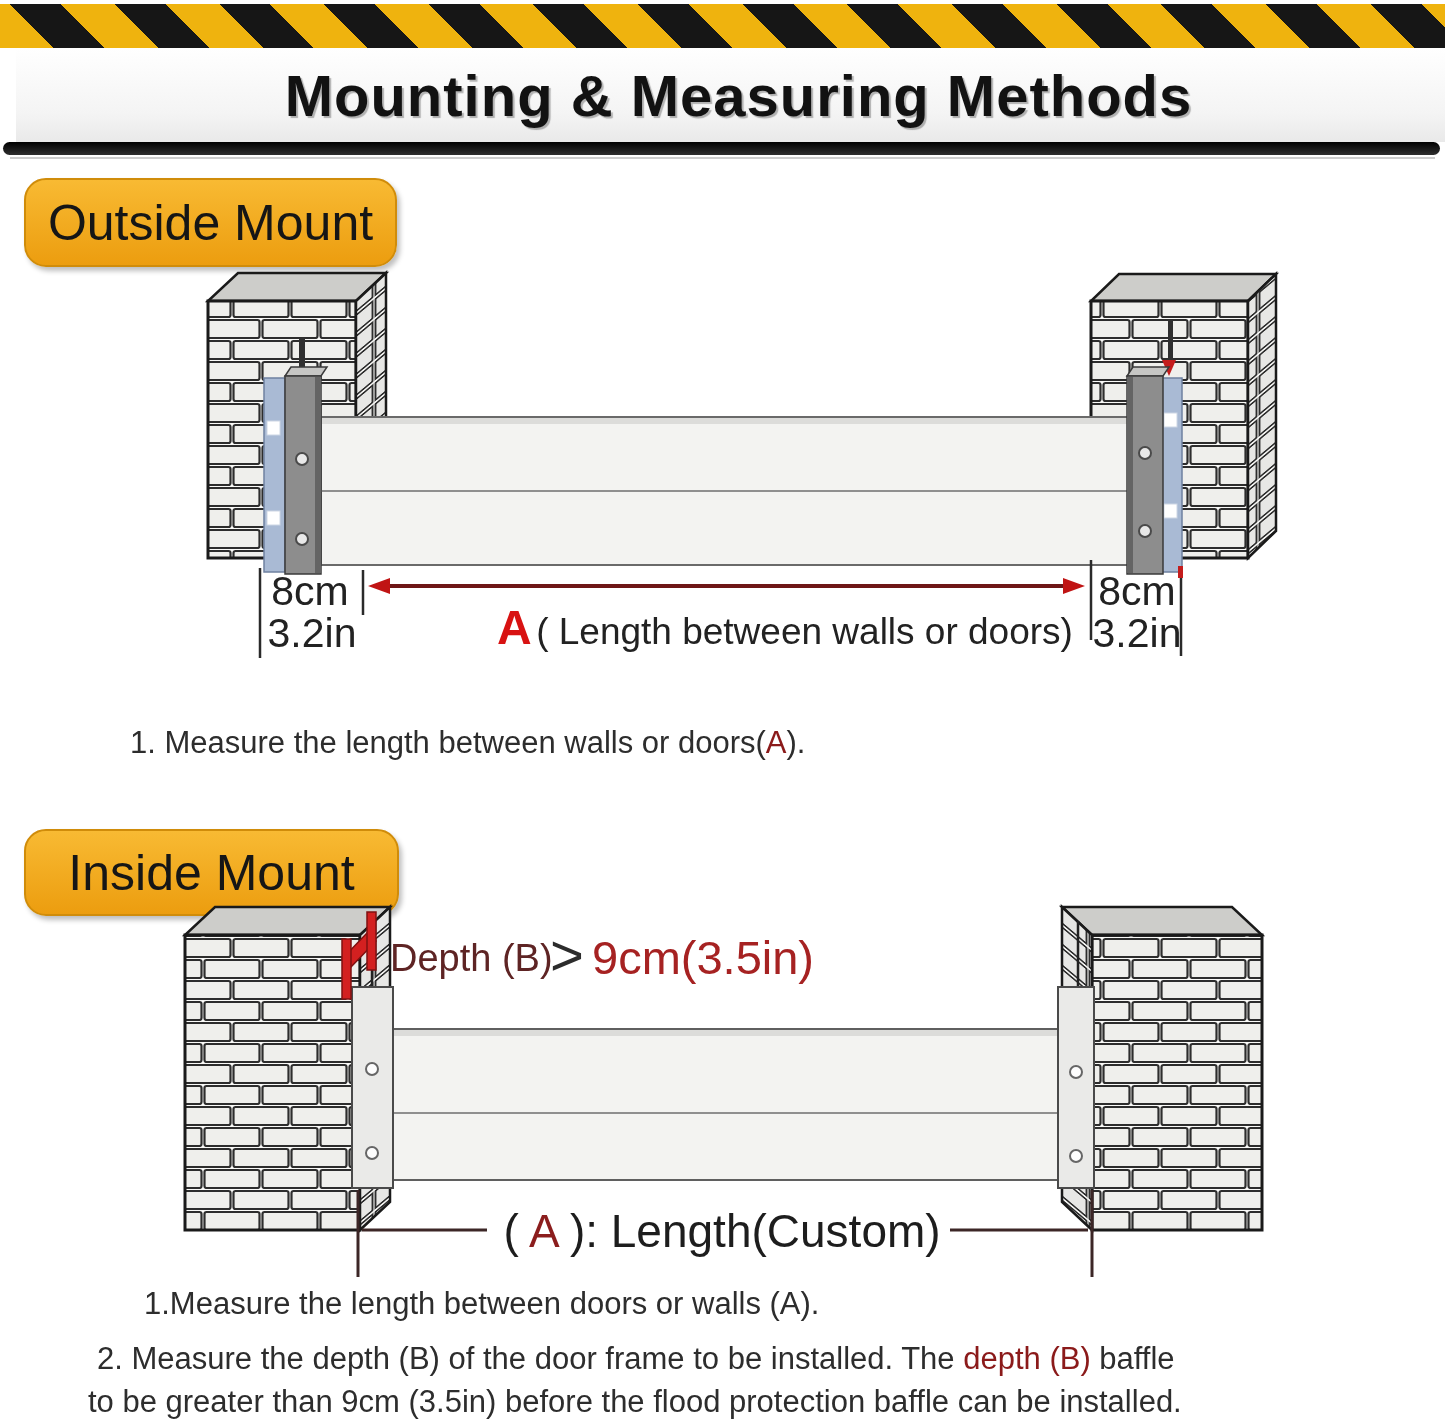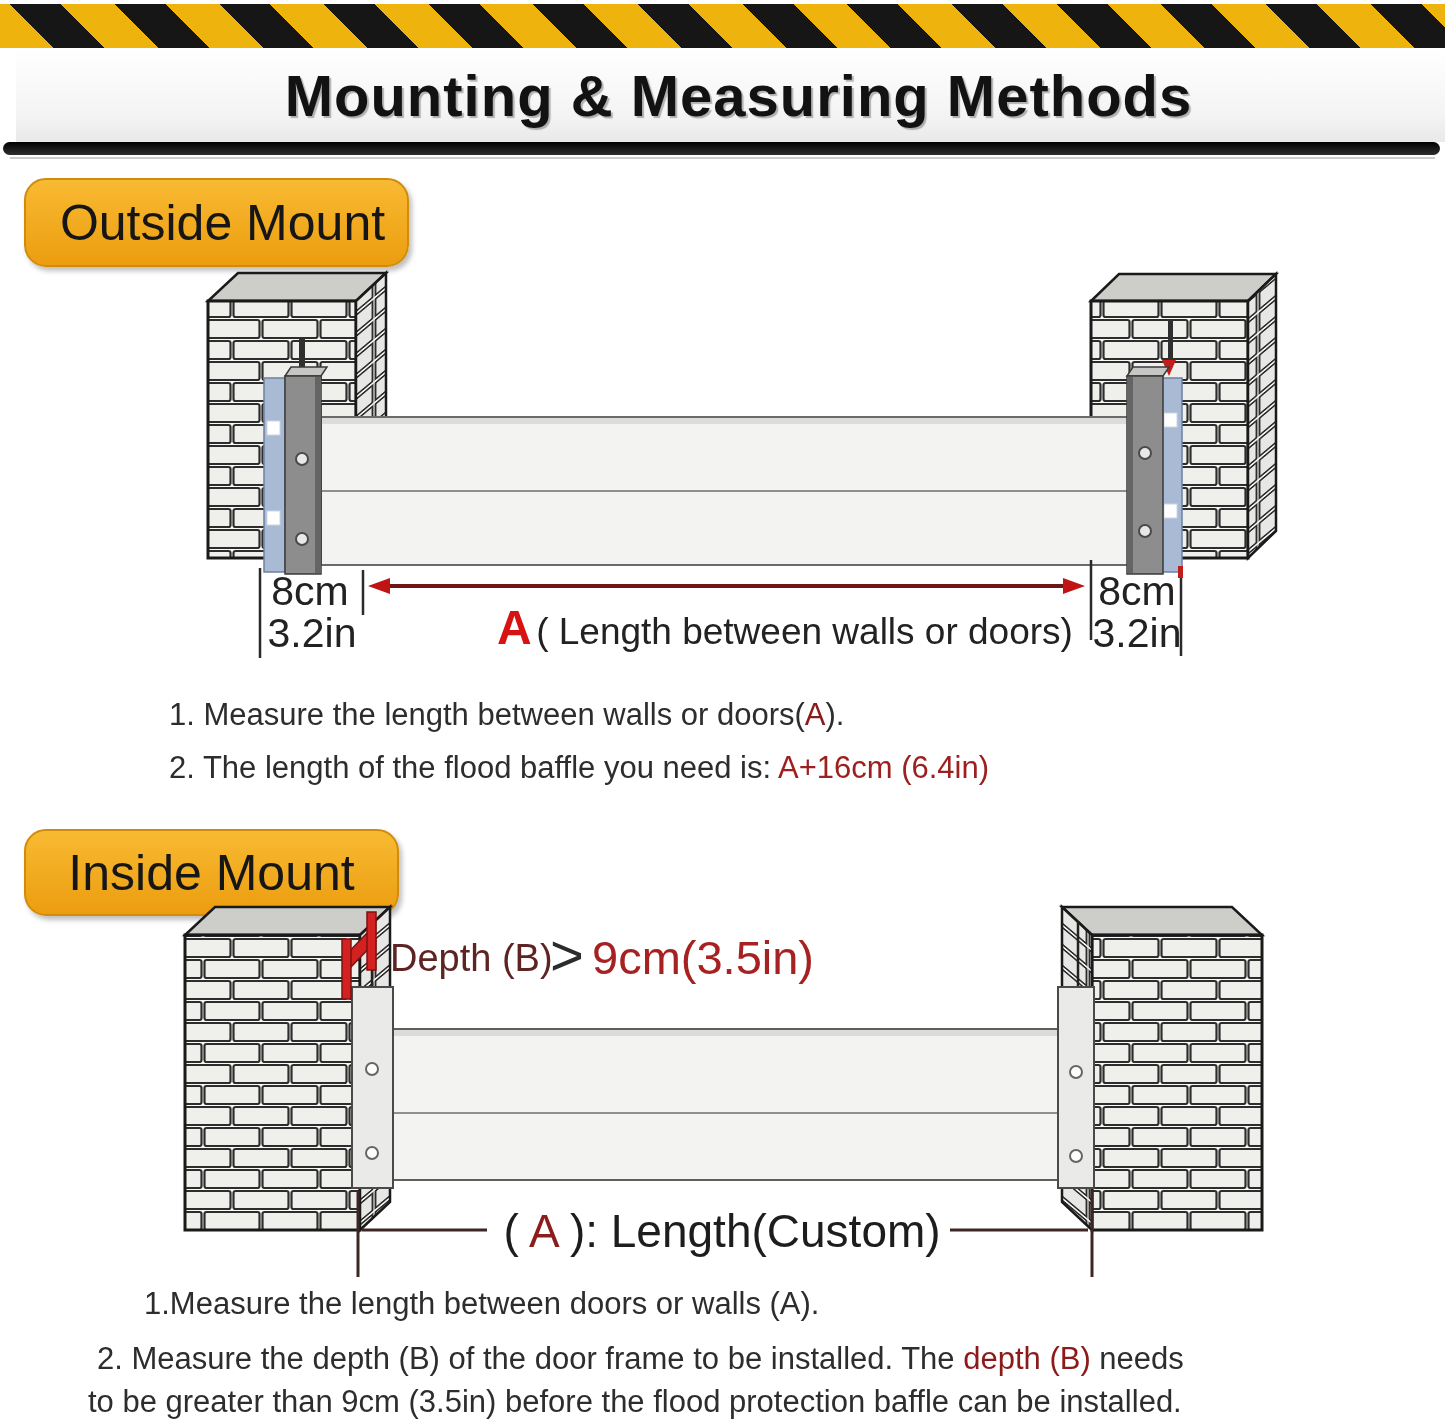--- a/index.html
+++ b/index.html
@@ -14,30 +14,30 @@
   .titleband h1{margin:0;font-size:58px;font-weight:700;color:#121212;letter-spacing:1px;
                 text-shadow:2px 2px 1px rgba(0,0,0,0.28);}
   .blackbar{position:absolute;left:3px;top:142px;width:1437px;height:13px;border-radius:7px;
             background:linear-gradient(180deg,#000 0%,#2e2e2e 100%);}
   .thinline{position:absolute;left:10px;top:157px;width:1425px;height:2px;background:#cdcdcd;}
   
   .badge{position:absolute;display:flex;align-items:center;justify-content:center;
          background:linear-gradient(180deg,#f8ba33 0%,#ec9d0f 100%);
          border:2px solid #d08c0a;border-radius:22px;font-size:50px;color:#161616;
          box-shadow:3px 4px 5px rgba(0,0,0,0.25);}
-  #badge-outside{left:24px;top:178px;width:369px;height:85px;padding-left:12px;}
+  #badge-outside{left:24px;top:178px;width:369px;height:85px;}
   #badge-inside{left:24px;top:803px;width:371px;height:83px;margin-top:26px;}
   
   .diagram{position:absolute;left:0;}
   #svg-outside{top:255px;}
   #svg-inside{top:895px;}
   svg text{font-family:"Liberation Sans",sans-serif;}
   
   .steps{position:absolute;font-size:31px;color:#2d2d2d;}
-  #steps-outside{left:130px;top:688px;line-height:53px;white-space:nowrap;margin-left:39px;}
+  #steps-outside{left:130px;top:716px;line-height:53px;white-space:nowrap;}
   #steps-inside-1{left:100px;top:1287px;line-height:34px;white-space:nowrap;margin-left:44px;}
   #steps-inside-2{left:88px;top:1337px;line-height:43px;white-space:nowrap;}
   #steps-inside-2 .l1{margin-left:9px;}
   .em{color:#8b1a1a;}
   .em2{color:#9c2020;}
 </style>
 </head>
 <body>
 
 <div id="canvas">
@@ -137,21 +137,20 @@
     <text x="1137" y="350" font-size="41" fill="#222" text-anchor="middle">8cm</text>
     <text x="1137" y="392" font-size="41" fill="#222" text-anchor="middle">3.2in</text>
     <text x="497" y="389">
       <tspan font-size="48" font-weight="bold" fill="#d81212">A</tspan>
       <tspan font-size="37" fill="#222">( Length between walls or doors)</tspan>
     </text>
   </svg>
 
   <div class="steps" id="steps-outside">
     <div><span>1. Measure the length between walls or doors(</span><span class="em">A</span><span>).</span></div>
-    <div><span>2. The length of the flood baffle you need is: </span><span class="em2">A+16cm (6.4in)</span></div>
   </div>
 
   <div class="badge" id="badge-inside">
     <span>Inside Mount</span>
   </div>
 
   <svg id="svg-inside" class="diagram" width="1445" height="400" viewBox="0 0 1445 400">
 
     <g>
       <polygon points="185,40 360,40 390,12 215,12" fill="#cdcdca" stroke="#1a1a1a" stroke-width="2.5"></polygon>
@@ -204,17 +203,17 @@
       <tspan fill="#1d1d1d">(</tspan>
       <tspan fill="#8b1d1d">A</tspan>
       <tspan fill="#1d1d1d">): Length(Custom)</tspan>
     </text>
   </svg>
 
   <div class="steps" id="steps-inside-1">
     <span>1.Measure the length between doors or walls (A).</span>
   </div>
   <div class="steps" id="steps-inside-2">
-    <div class="l1"><span>2. Measure the depth (B) of the door frame to be installed. The </span><span class="em">depth (B)</span><span> needs</span></div>
+    <div class="l1"><span>2. Measure the depth (B) of the door frame to be installed. The </span><span class="em">depth (B)</span><span> baffle</span></div>
     <div class="l2"><span>to be greater than 9cm (3.5in) before the flood protection baffle can be installed.</span></div>
   </div>
 
 </div>
 
 </body></html>

